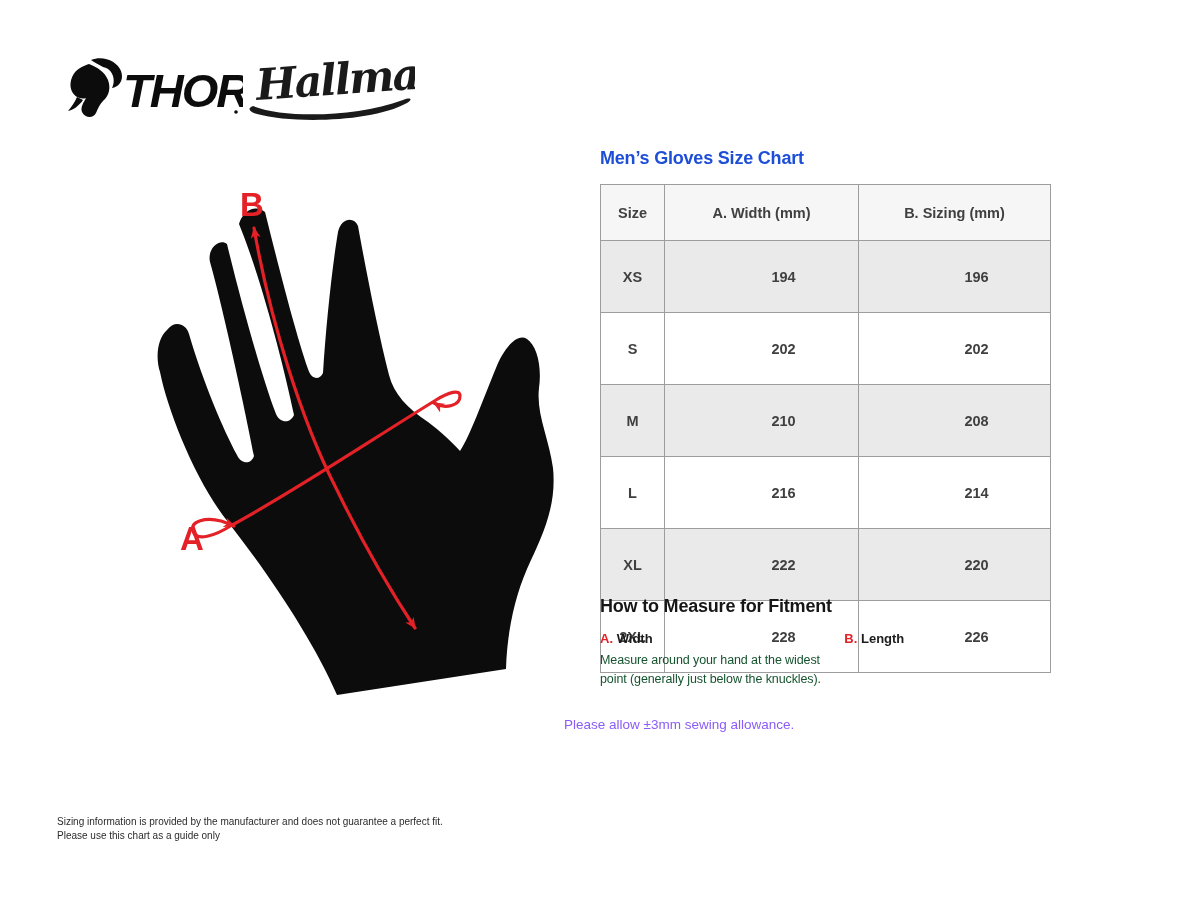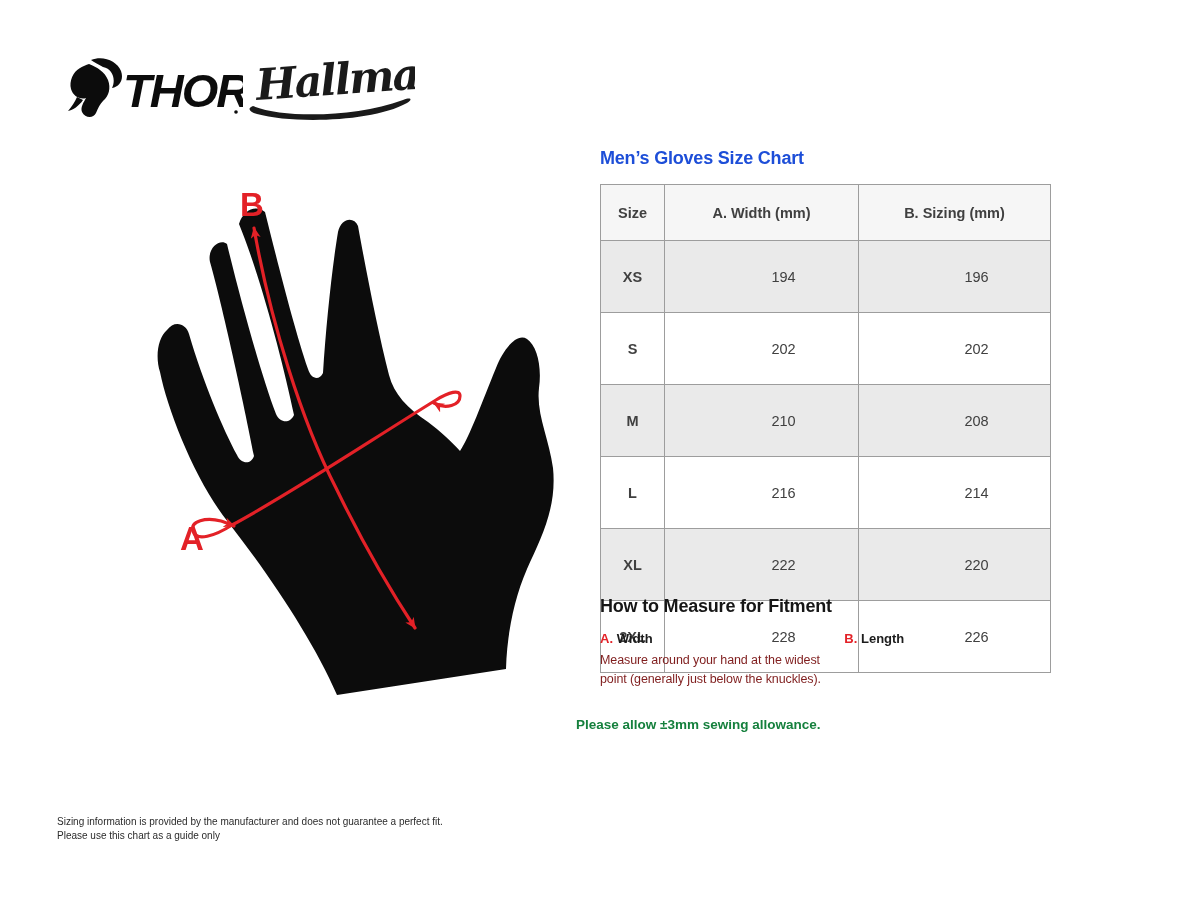--- a/index.html
+++ b/index.html
@@ -46,37 +46,37 @@
   }
   .size-table th,.size-table td{
     border:1.5px solid var(--border);
     text-align:center;vertical-align:middle;
     font-size:14.5px;color:#404040;
   }
   .size-table thead th{height:56px;background:var(--headerBg);font-weight:bold;}
   .size-table tbody tr{height:72px;background:#fff;}
   .size-table tbody tr:nth-child(odd){background:var(--rowAlt);}
   .size-table tbody th{font-weight:bold;}
-  .size-table tbody td{font-weight:normal;padding-left:44px;}
+  .size-table tbody td{font-weight:bold;padding-left:44px;}
   .col-size{width:64px;}
   .col-width{width:194px;}
   .col-length{width:192px;}
 
   
   .measure{position:absolute;left:600px;top:596px;width:462px;}
   .measure h2{font-size:18px;font-weight:bold;letter-spacing:-.2px;color:#161616;}
   .measure .cols{display:flex;margin-top:14px;gap:21px;}
   .measure .col-a{width:234px;margin-right:0;}
   .measure .col-b{width:228px;}
   .measure .lbl{font-size:13px;font-weight:bold;margin-bottom:5px;}
   .measure .lbl .red{color:var(--red);}
-  .measure .desc{font-size:12.5px;line-height:1.5;letter-spacing:-.1px;color:#7f1d1d;}
+  .measure .desc{font-size:12.5px;line-height:1.5;letter-spacing:-.1px;color:#14532d;}
   .allowance{
-    position:absolute;left:576px;top:717px;
-    font-size:13.5px;font-weight:bold;color:#15803d;
+    position:absolute;left:564px;top:717px;
+    font-size:13.5px;font-weight:normal;color:#8b5cf6;
   }
 
   
   .disclaimer{position:absolute;left:57px;top:815px;font-size:10px;line-height:1.4;color:#2b2b2b;}
 </style>
 </head>
 <body>
 
 <div class="page">
 

